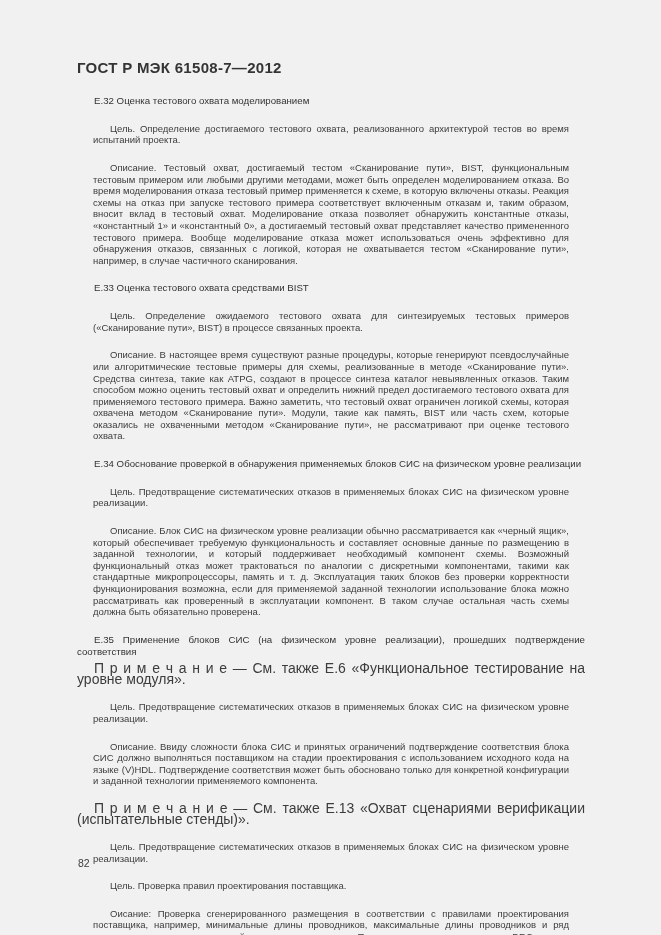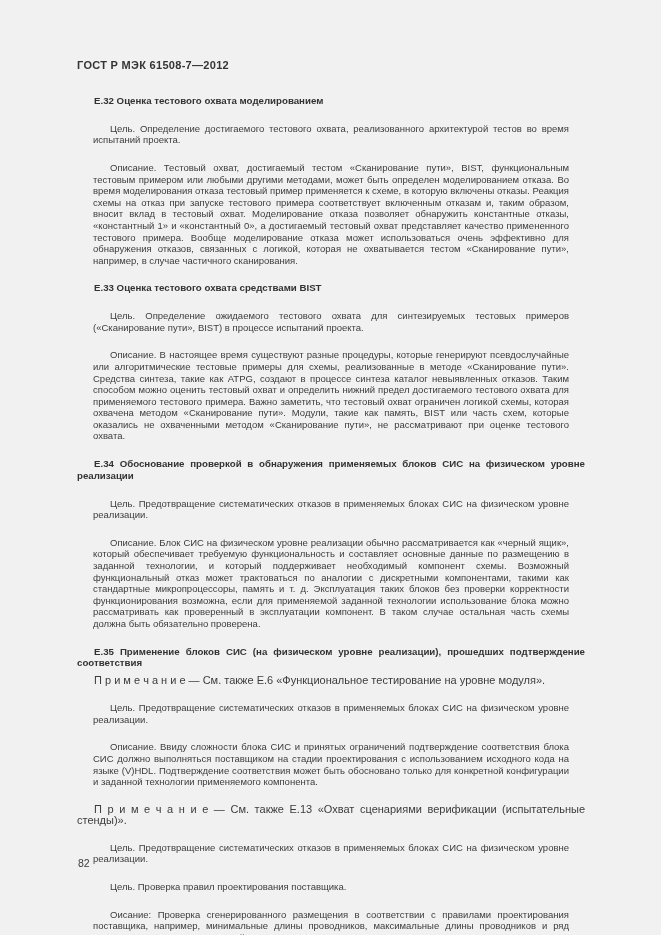--- a/index.html
+++ b/index.html
@@ -9,50 +9,50 @@
     height: 935px;
     background: #f1f1f2;
     font-family: "Liberation Sans", sans-serif;
     color: #3c3c3c;
     overflow: hidden;
   }
   .doc-header {
     position: absolute;
     left: 77px;
     top: 59px;
-    font-size: 11px;
+    font-size: 15px;
     font-weight: bold;
     color: #343434;
     letter-spacing: 0.3px;
   }
   .content {
     position: absolute;
     left: 77px;
     top: 86px;
     width: 508px;
     font-size: 9.5px;
     line-height: 11.6px;
     text-align: justify;
   }
   .sec-heading {
-    font-weight: bold;
+    font-weight: normal;
     font-size: 9.7px;
     line-height: 11.8px;
     margin: 9px 0 4px 0;
     text-indent: 17px;
     color: #333333;
   }
   .para {
     margin: 16px;
     text-indent: 17px;
   }
   .note {
     margin: 6px 0 6px 0;
     text-indent: 17px;
-    font-size: 11px;
+    font-size: 14px;
     line-height: 11px;
   }
   .page-number {
     position: absolute;
     left: 78px;
     top: 841px;
     font-size: 10.5px;
     color: #3c3c3c;
     margin-top: 16px;
   }
@@ -67,21 +67,21 @@
   <div class="content">
 
     <div>
       <div class="sec-heading">Е.32 Оценка тестового охвата моделированием</div>
       <p class="para">Цель. Определение достигаемого тестового охвата, реализованного архитектурой тестов во время испытаний проекта.</p>
       <p class="para">Описание. Тестовый охват, достигаемый тестом «Сканирование пути», BIST, функциональным тестовым примером или любыми другими методами, может быть определен моделированием отказа. Во время моделирования отказа тестовый пример применяется к схеме, в которую включены отказы. Реакция схемы на отказ при запуске тестового примера соответствует включенным отказам и, таким образом, вносит вклад в тестовый охват. Моделирование отказа позволяет обнаружить константные отказы, «константный 1» и «константный 0», а достигаемый тестовый охват представляет качество примененного тестового примера. Вообще моделирование отказа может использоваться очень эффективно для обнаружения отказов, связанных с логикой, которая не охватывается тестом «Сканирование пути», например, в случае частичного сканирования.</p>
     </div>
 
     <div>
       <div class="sec-heading">Е.33 Оценка тестового охвата средствами BIST</div>
-      <p class="para">Цель. Определение ожидаемого тестового охвата для синтезируемых тестовых примеров («Сканирование пути», BIST) в процессе испытаний проекта.</p>
+      <p class="para">Цель. Определение ожидаемого тестового охвата для синтезируемых тестовых примеров («Сканирование пути», BIST) в процессе связанных проекта.</p>
       <p class="para">Описание. В настоящее время существуют разные процедуры, которые генерируют псевдослучайные или алгоритмические тестовые примеры для схемы, реализованные в методе «Сканирование пути». Средства синтеза, такие как ATPG, создают в процессе синтеза каталог невыявленных отказов. Таким способом можно оценить тестовый охват и определить нижний предел достигаемого тестового охвата для применяемого тестового примера. Важно заметить, что тестовый охват ограничен логикой схемы, которая охвачена методом «Сканирование пути». Модули, такие как память, BIST или часть схем, которые оказались не охваченными методом «Сканирование пути», не рассматривают при оценке тестового охвата.</p>
     </div>
 
     <div>
       <div class="sec-heading">Е.34 Обоснование проверкой в обнаружения применяемых блоков СИС на физическом уровне реализации</div>
       <p class="para">Цель. Предотвращение систематических отказов в применяемых блоках СИС на физическом уровне реализации.</p>
       <p class="para">Описание. Блок СИС на физическом уровне реализации обычно рассматривается как «черный ящик», который обеспечивает требуемую функциональность и составляет основные данные по размещению в заданной технологии, и который поддерживает необходимый компонент схемы. Возможный функциональный отказ может трактоваться по аналогии с дискретными компонентами, такими как стандартные микропроцессоры, память и т. д. Эксплуатация таких блоков без проверки корректности функционирования возможна, если для применяемой заданной технологии использование блока можно рассматривать как проверенный в эксплуатации компонент. В таком случае остальная часть схемы должна быть обязательно проверена.</p>
     </div>
 
     <div>

